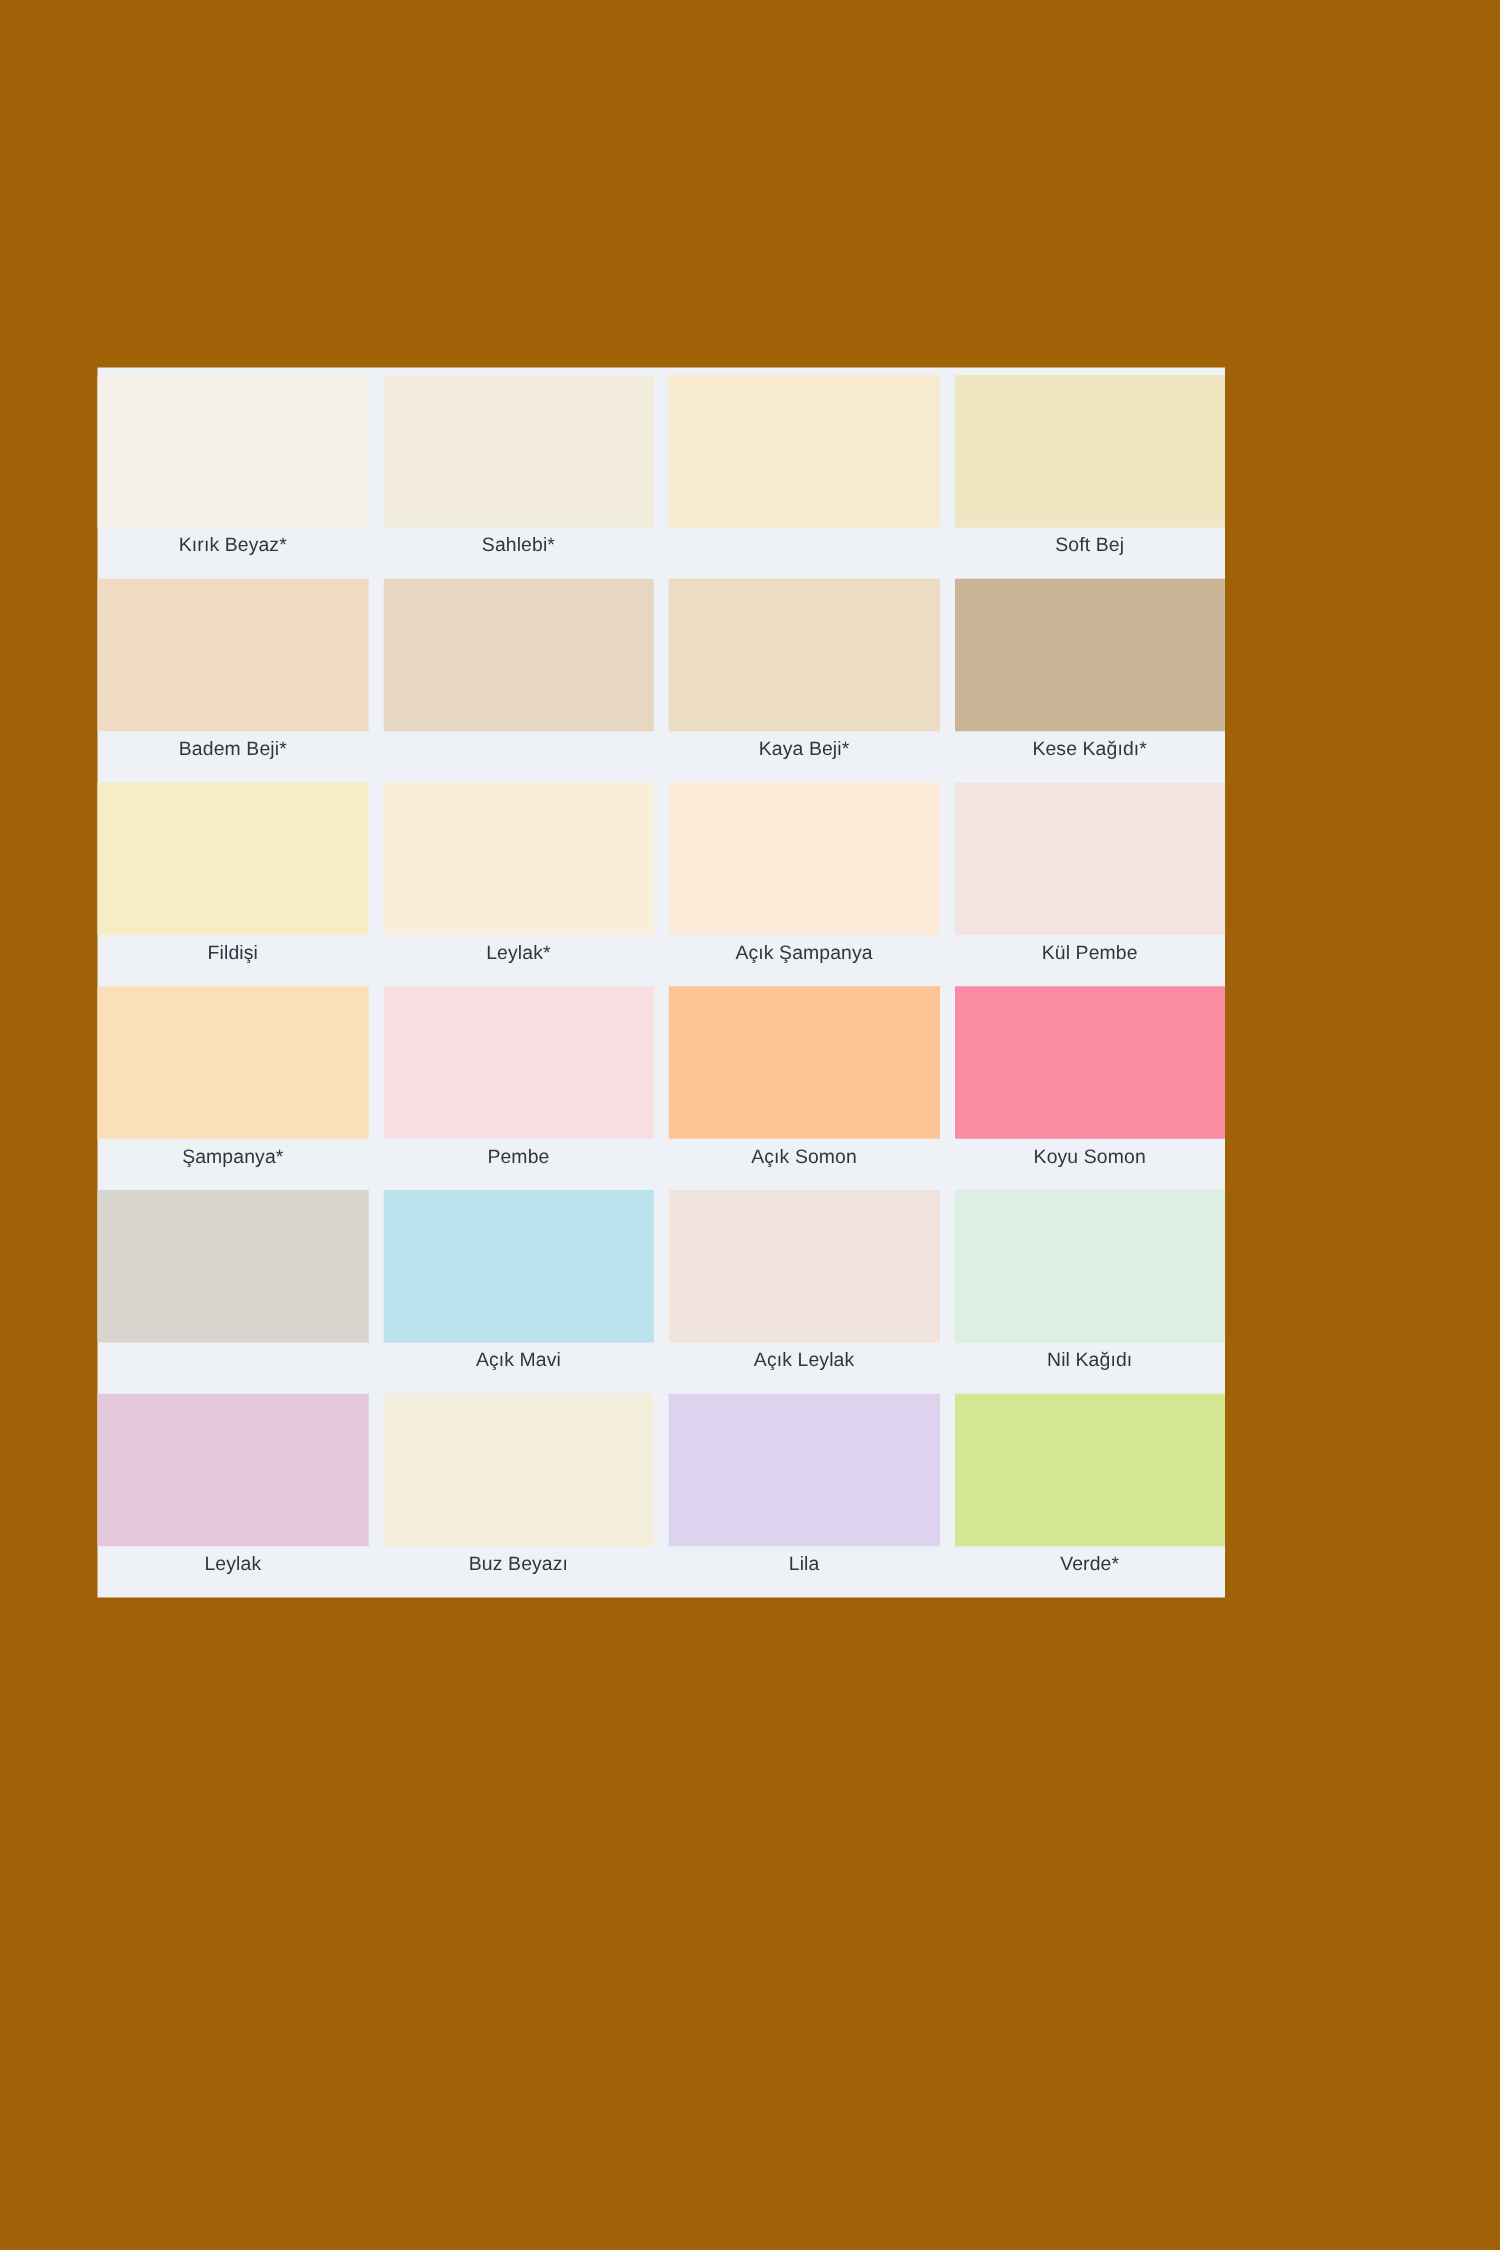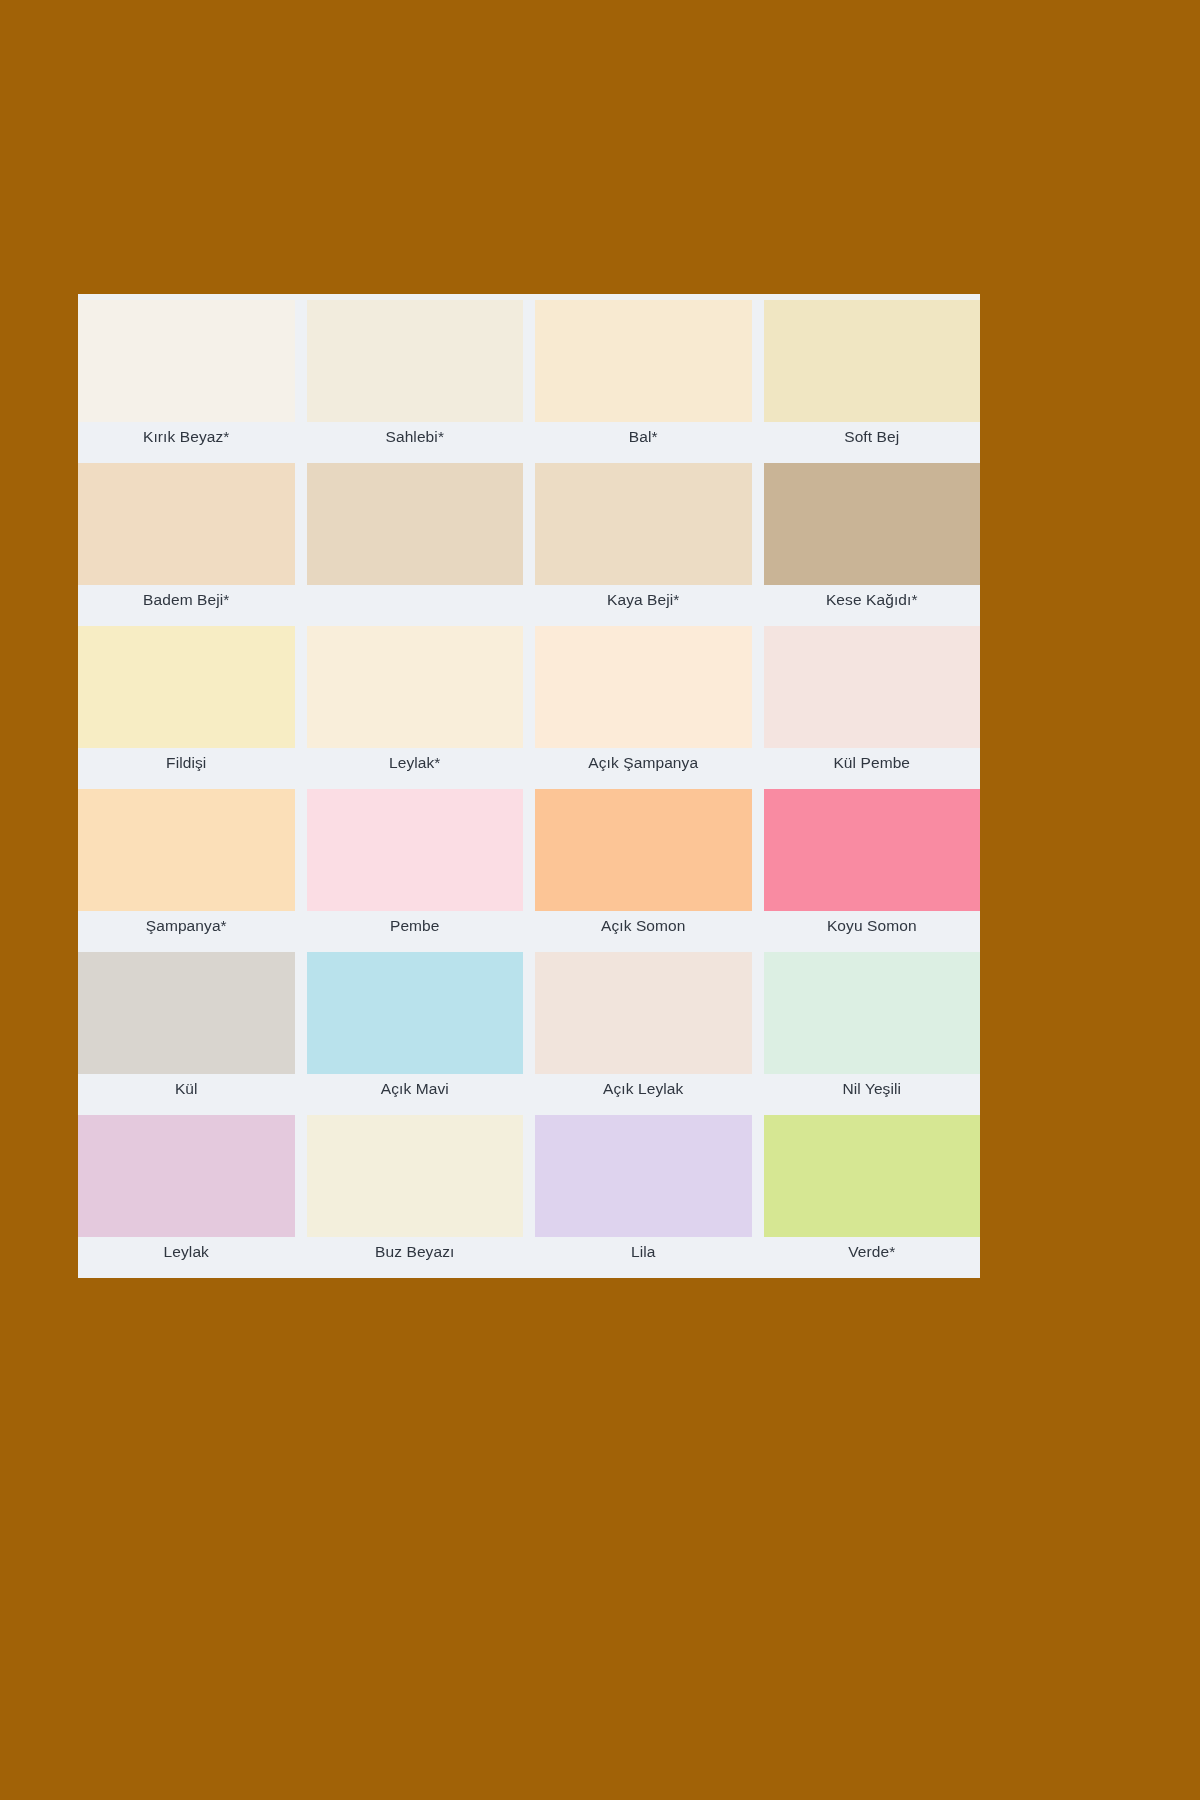--- a/index.html
+++ b/index.html
@@ -84,21 +84,20 @@
         <div class="swatch-cell">
           <div class="swatch-chip" style="background: rgb(245, 241, 233);"></div>
           <div class="swatch-label">Kırık Beyaz*</div>
         </div>
         <div class="swatch-cell">
           <div class="swatch-chip" style="background: rgb(242, 236, 221);"></div>
           <div class="swatch-label">Sahlebi*</div>
         </div>
         <div class="swatch-cell">
           <div class="swatch-chip" style="background: rgb(248, 234, 209);"></div>
-          <div class="swatch-label">Bal*</div>
         </div>
         <div class="swatch-cell">
           <div class="swatch-chip" style="background: rgb(240, 230, 194);"></div>
           <div class="swatch-label">Soft Bej</div>
         </div>
         <div class="swatch-cell">
           <div class="swatch-chip" style="background: rgb(240, 220, 194);"></div>
           <div class="swatch-label">Badem Beji*</div>
         </div>
         <div class="swatch-cell">
@@ -139,33 +138,32 @@
         <div class="swatch-cell">
           <div class="swatch-chip" style="background: rgb(252, 197, 150);"></div>
           <div class="swatch-label">Açık Somon</div>
         </div>
         <div class="swatch-cell">
           <div class="swatch-chip" style="background: rgb(249, 139, 162);"></div>
           <div class="swatch-label">Koyu Somon</div>
         </div>
         <div class="swatch-cell">
           <div class="swatch-chip" style="background: rgb(217, 213, 207);"></div>
-          <div class="swatch-label">Kül</div>
         </div>
         <div class="swatch-cell">
           <div class="swatch-chip" style="background: rgb(185, 226, 236);"></div>
           <div class="swatch-label">Açık Mavi</div>
         </div>
         <div class="swatch-cell">
           <div class="swatch-chip" style="background: rgb(241, 228, 220);"></div>
           <div class="swatch-label">Açık Leylak</div>
         </div>
         <div class="swatch-cell">
           <div class="swatch-chip" style="background: rgb(220, 239, 227);"></div>
-          <div class="swatch-label">Nil Yeşili</div>
+          <div class="swatch-label">Nil Kağıdı</div>
         </div>
         <div class="swatch-cell">
           <div class="swatch-chip" style="background: rgb(228, 201, 221);"></div>
           <div class="swatch-label">Leylak</div>
         </div>
         <div class="swatch-cell">
           <div class="swatch-chip" style="background: rgb(243, 239, 220);"></div>
           <div class="swatch-label">Buz Beyazı</div>
         </div>
         <div class="swatch-cell">

